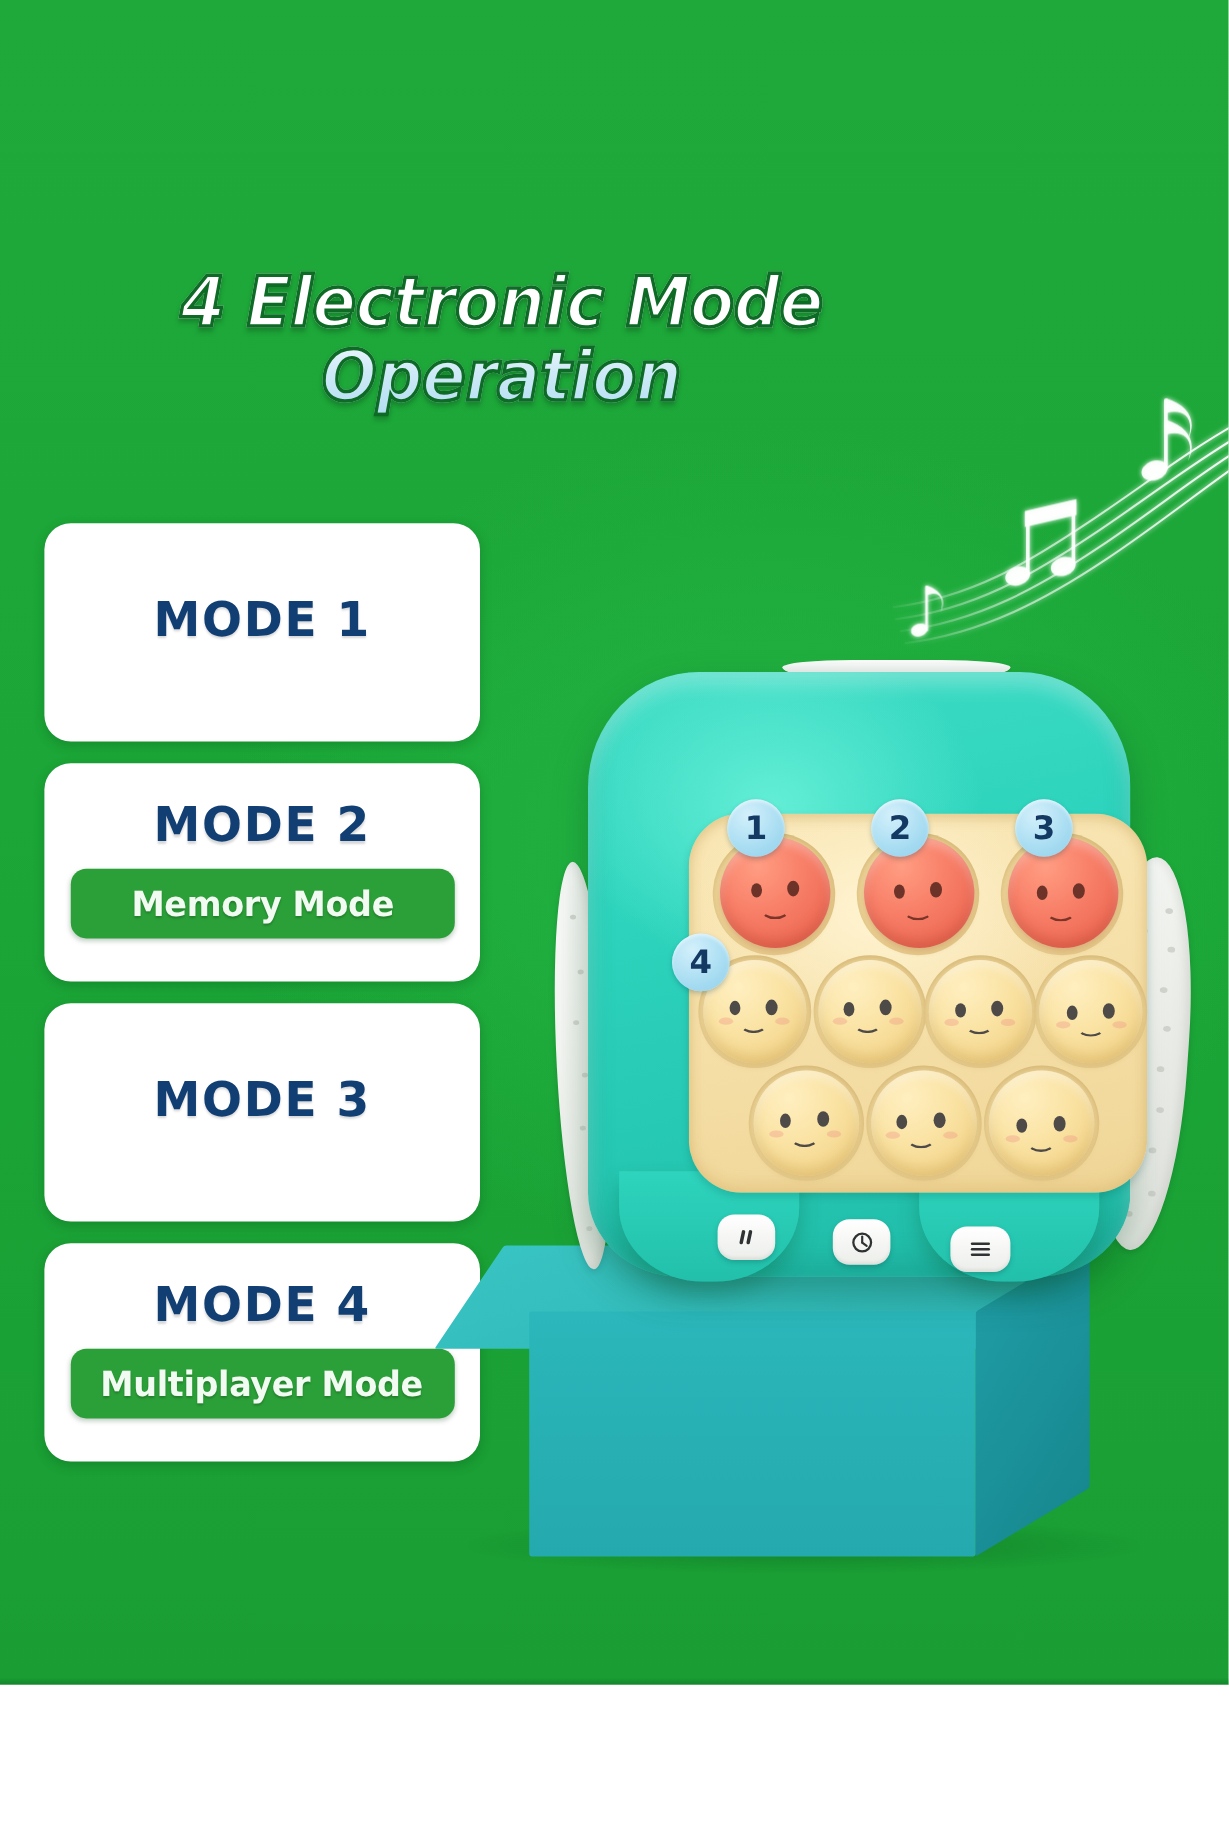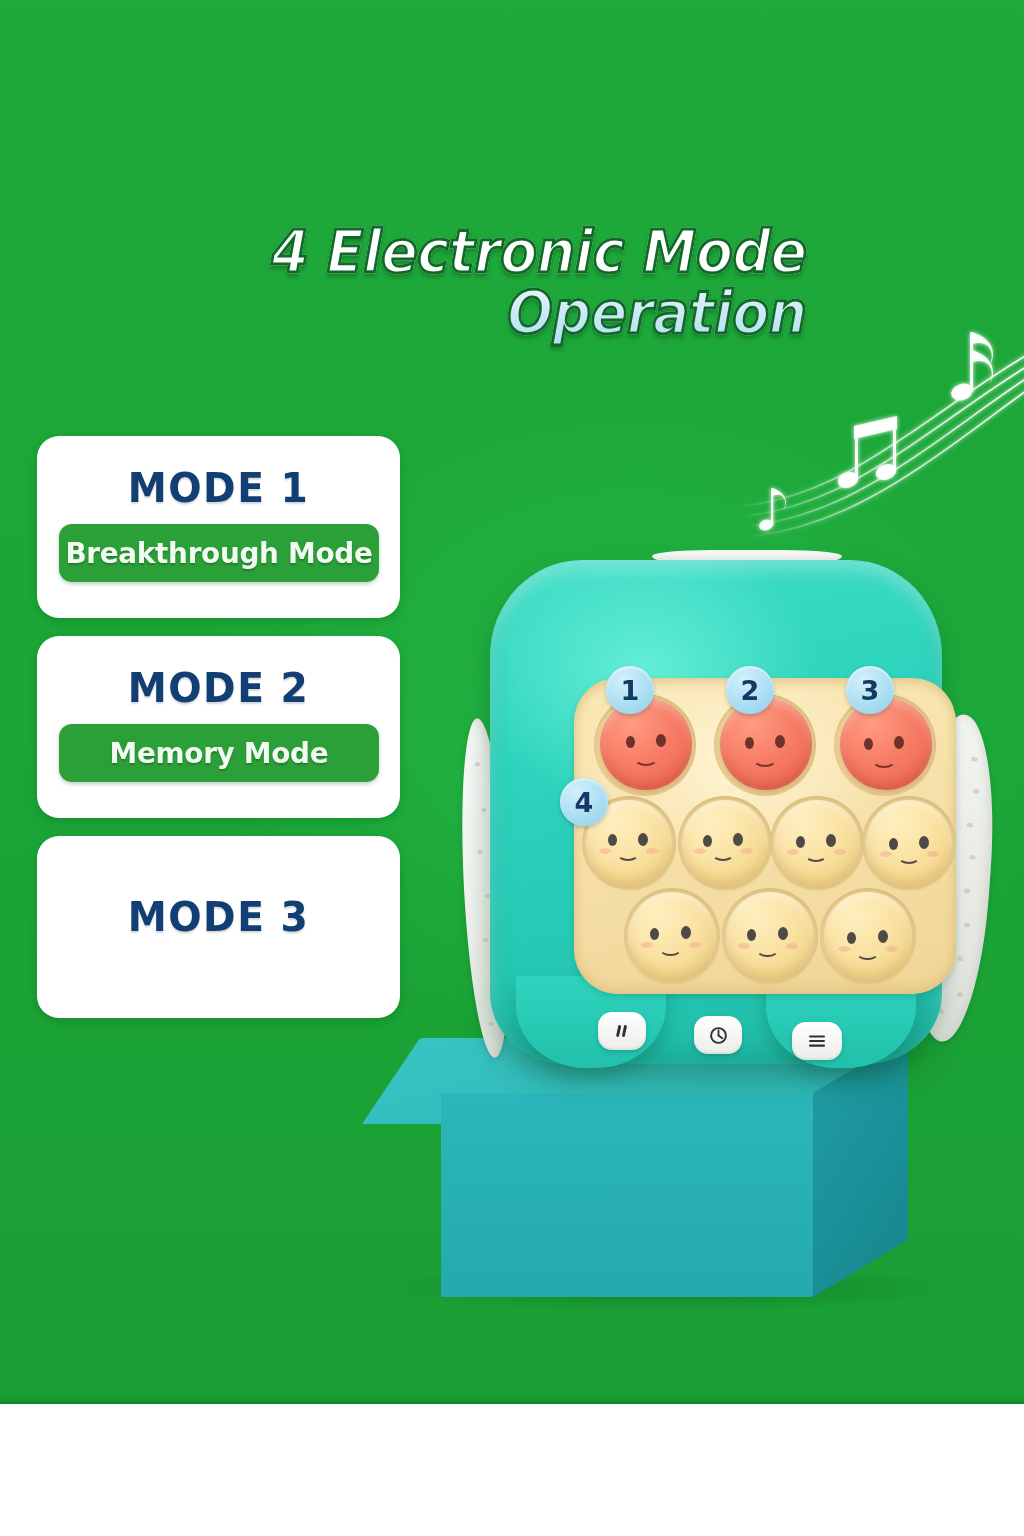--- a/index.html
+++ b/index.html
@@ -38,21 +38,21 @@
     position:absolute;
     left:740px; top:310px;
     width:300px; height:230px;
     pointer-events:none;
   }
   .music-decor svg { display:block; overflow:visible; }
 
   
   .headline-wrap {
     position:absolute; left:0; top:222px; width:836px;
-    text-align:right;
+    text-align:center;
   }
   .headline {
     display:inline-block;
     font-family:"DejaVu Sans", sans-serif;
     font-size:58px;
     font-weight:bold;
     font-style:italic;
     letter-spacing:-0.5px;
     line-height:1.05;
     transform:scaleX(0.93);
@@ -374,36 +374,39 @@
   </div>
 
   <div class="headline-wrap">
     <div class="headline">4 Electronic Mode Operation</div>
   </div>
 
   <div class="cards">
 
     <div class="mode-card">
       <div class="mode-title">MODE 1</div>
-      <div class="mode-pill">
-        <span class="mode-pill-label">Breakthrough Mode</span>
-      </div>
     </div>
 
     <div class="mode-card">
       <div class="mode-title">MODE 2</div>
       <div class="mode-pill">
         <span class="mode-pill-label">Memory Mode</span>
       </div>
     </div>
 
     <div class="mode-card">
       <div class="mode-title">MODE 3</div>
     </div>
 
+    <div class="mode-card">
+      <div class="mode-title">MODE 4</div>
+      <div class="mode-pill">
+        <span class="mode-pill-label">Multiplayer Mode</span>
+      </div>
+    </div>
 
   </div>
 
   <div class="product-scene">
 
     <div class="ped-shadow"></div>
 
     <div class="pedestal">
       <div class="ped-top"></div>
       <div class="ped-side"></div>

